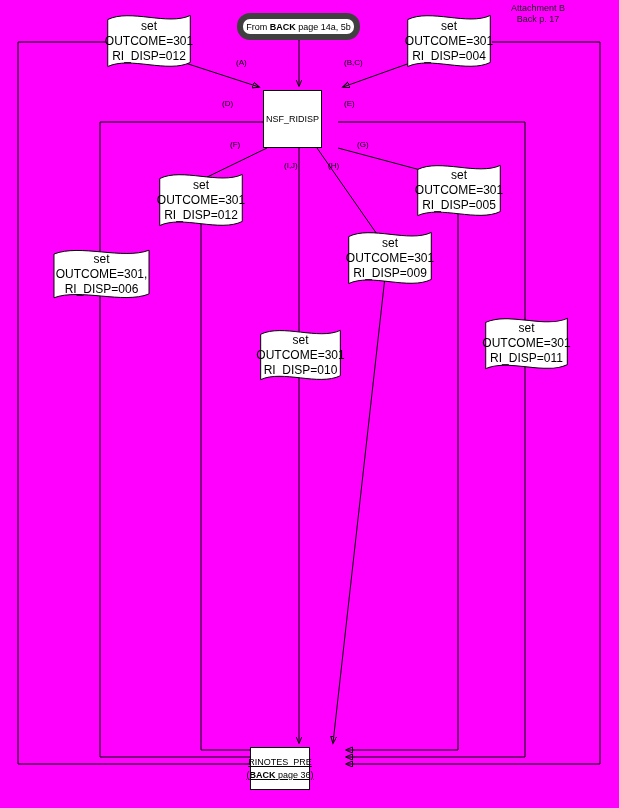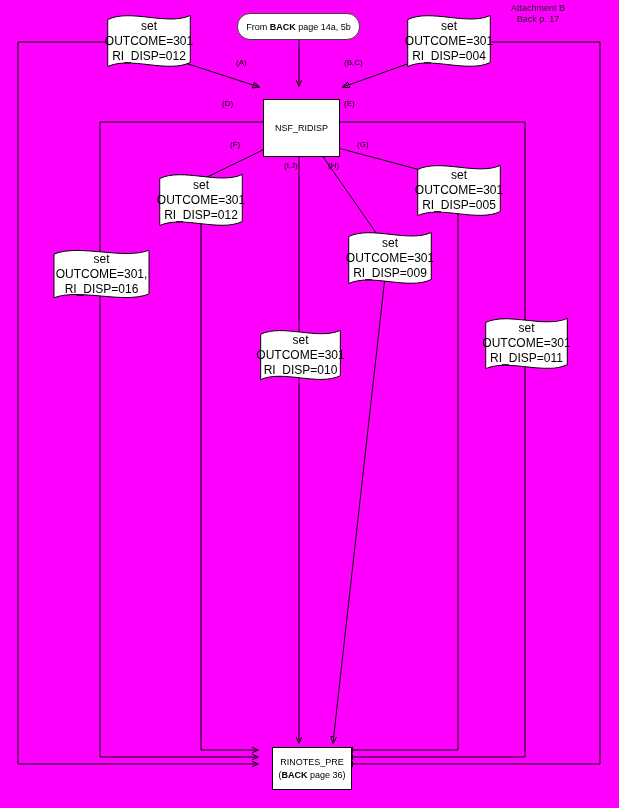--- a/index.html
+++ b/index.html
@@ -6,21 +6,21 @@
   body{
     width:619px;height:808px;position:relative;overflow:hidden;
     background:#ff00ff;
     font-family:"Liberation Sans", sans-serif;
     color:#000;
   }
   .wires{position:absolute;left:0;top:0;z-index:1;}
   .wires path{stroke:#000;stroke-width:1;fill:none;}
   .shape{position:absolute;z-index:2;box-sizing:border-box;}
   .terminator{
-    background:#fff;border:1px solid #404040;border-radius:13px;
+    background:#fff;border:6px solid #404040;border-radius:13px;
     display:flex;align-items:center;justify-content:center;
     font-size:9px;white-space:pre;
   }
   .process{
     background:#fff;border:1px solid #000;
     display:flex;align-items:center;justify-content:center;
     font-size:9px;
   }
   .endnode{
     background:#fff;border:1px solid #000;
@@ -64,21 +64,21 @@
   <path d="M338,148 L458,180 L458,750 L346,750" marker-end="url(#arw)"></path>
   <path d="M299,148 L299,743" marker-end="url(#arw)"></path>
   <path d="M317,148 L388,250 L333,743" marker-end="url(#arw)"></path>
 </svg>
 
 <div class="corner-note" style="left:498px;top:3px;width:80px;">Attachment B
 Back  p. 17</div>
 
 <div class="shape terminator" style="left:237px;top:13px;width:123px;height:27px;"><span>From </span><b>BACK</b><span> page 14a, 5b</span></div>
 
-<div class="shape process" style="left:263px;top:90px;width:77px;height:58px;margin-top:9px;">
+<div class="shape process" style="left:263px;top:90px;width:59px;height:58px;">
     <span>NSF_RIDISP</span>
   </div>
 
 <div class="flag" style="left:106px;top:12px;width:86px;height:58px;">
   <svg viewBox="0 0 100 100" preserveAspectRatio="none">
     <path d="M 2,13 C 28,-6 72,24 98,6 L 98,87 C 72,106 28,76 2,94 Z"></path>
   </svg>
   <div class="flag-text">set
 OUTCOME=301
 RI_DISP=012</div>
@@ -109,21 +109,21 @@
   <div class="flag-text">set
 OUTCOME=301
 RI_DISP=005</div>
 </div>
 
 <div class="flag" style="left:52px;top:247px;width:99px;height:54px;">
   <svg viewBox="0 0 100 100" preserveAspectRatio="none">
     <path d="M 2,13 C 28,-6 72,24 98,6 L 98,87 C 72,106 28,76 2,94 Z"></path>
   </svg>
   <div class="flag-text">set OUTCOME=301,
-RI_DISP=016</div>
+RI_DISP=006</div>
 </div>
 
 <div class="flag" style="left:347px;top:229px;width:86px;height:58px;">
   <svg viewBox="0 0 100 100" preserveAspectRatio="none">
     <path d="M 2,13 C 28,-6 72,24 98,6 L 98,87 C 72,106 28,76 2,94 Z"></path>
   </svg>
   <div class="flag-text">set
 OUTCOME=301
 RI_DISP=009</div>
 </div>
@@ -148,16 +148,16 @@
 
 <span class="elabel" style="left:236px;top:59px;">(A)</span>
 <span class="elabel" style="left:344px;top:59px;">(B,C)</span>
 <span class="elabel" style="left:222px;top:100px;">(D)</span>
 <span class="elabel" style="left:344px;top:100px;">(E)</span>
 <span class="elabel" style="left:230px;top:141px;">(F)</span>
 <span class="elabel" style="left:357px;top:141px;">(G)</span>
 <span class="elabel" style="left:284px;top:162px;">(I,J)</span>
 <span class="elabel" style="left:328px;top:162px;">(H)</span>
 
-<div class="shape endnode" style="left:272px;top:747px;width:80px;height:43px;">
+<div class="shape endnode" style="left:250px;top:747px;width:60px;height:43px;text-decoration:underline;">
   <div>RINOTES_PRE</div>
   <div><span>(</span><b>BACK</b><span> page 36)</span></div>
 </div>
 
 </body></html>

